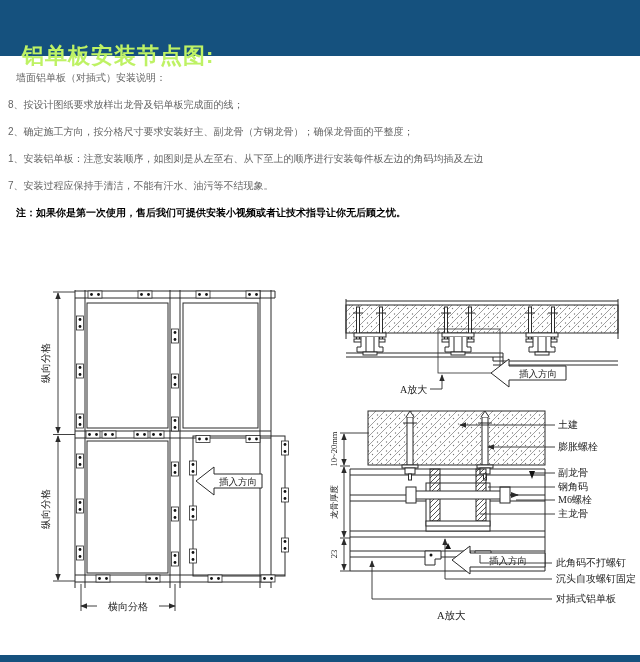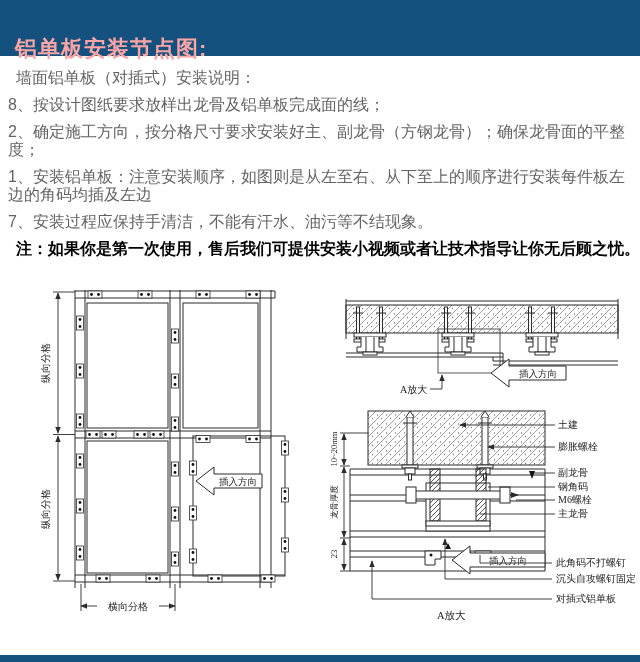--- a/index.html
+++ b/index.html
@@ -1,20 +1,20 @@
 <!DOCTYPE html>
 <html><head>
 <meta charset="utf-8">
 <style>
   html,body{margin:0;padding:0;}
   .page{position:relative;width:640px;height:662px;background:#ffffff;overflow:hidden;
         font-family:"Liberation Sans",sans-serif;}
   .hdr{position:absolute;left:0;top:0;width:640px;height:56px;background:#15517e;}
-  .hdr h1{margin:5px;padding:30px 0 0 10px;font-size:22px;line-height:28px;font-weight:bold;color:#fca5a5;letter-spacing:1px;}
-  .txt{position:absolute;left:0;top:56px;width:640px;padding-top:13px;color:#646464;font-size:16px;}
+  .hdr h1{margin:12px;padding:30px 0 0 10px;font-size:22px;line-height:28px;font-weight:bold;color:#bef264;letter-spacing:1px;}
+  .txt{position:absolute;left:0;top:56px;width:640px;padding-top:13px;color:#646464;font-size:10px;}
   .txt p{margin:0 0 9px 0;line-height:18px;}
   .intro{padding-left:16px;}
   .item{padding-left:8px;}
   .cont{padding-left:28px;}
   .note{padding-left:16px;color:#000000;font-weight:bold;}
   .drawings{position:absolute;left:0;top:268px;width:640px;height:387px;}
   .dwg{position:absolute;}
   svg text{font-family:"Liberation Serif",serif;fill:#222;}
   .ftr{position:absolute;left:0;top:655px;width:640px;height:7px;background:#15517e;}
 </style>

